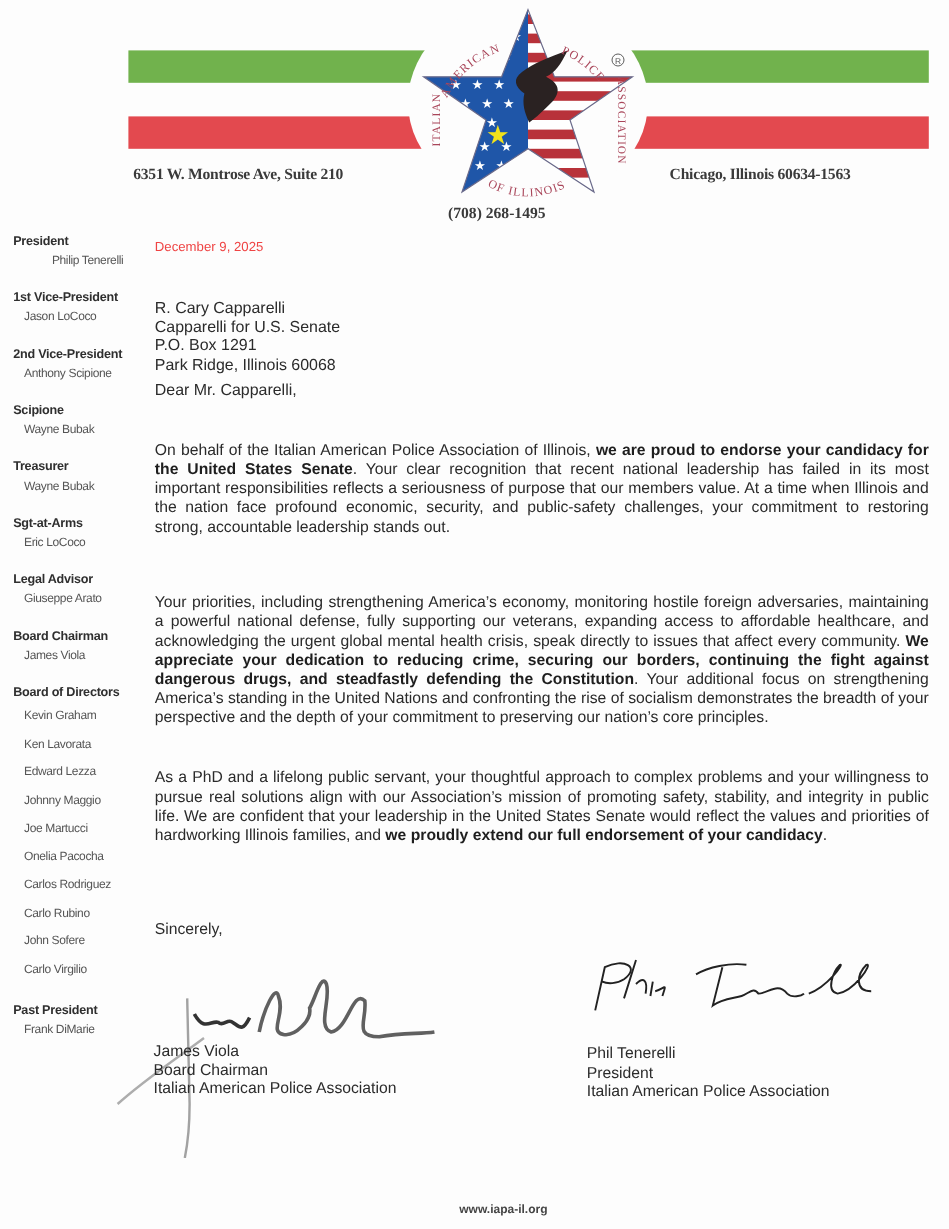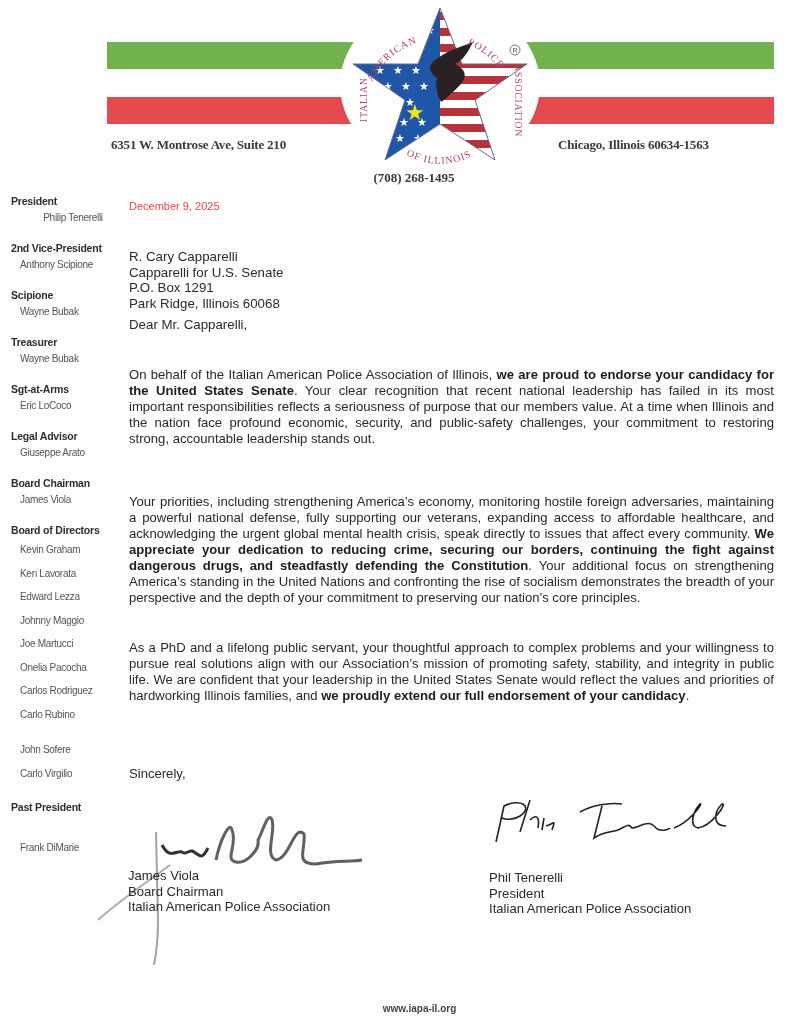--- a/index.html
+++ b/index.html
@@ -111,20 +111,24 @@
 <div class="addr addr-left">6351 W. Montrose Ave, Suite 210</div>
 <div class="addr addr-right">Chicago, Illinois  60634-1563</div>
 <div class="phone">(708) 268-1495</div>
 
 <div class="sidebar" id="sidebar">
     <div class="sb-group" style="margin-top: 0px;">
       <div class="sb-title" style="line-height: 16px;">President</div>
       <div class="sb-name" style="line-height: 18px; text-align: center;">Philip Tenerelli</div>
     </div>
     <div class="sb-group" style="margin-top: 13px;">
+      <div class="sb-title" style="line-height: 16px;">1st Vice-President</div>
+      <div class="sb-name" style="line-height: 18px;">Jason LoCoco</div>
+    </div>
+    <div class="sb-group" style="margin-top: 13px;">
       <div class="sb-title" style="line-height: 16px;">2nd Vice-President</div>
       <div class="sb-name" style="line-height: 18px;">Anthony Scipione</div>
     </div>
     <div class="sb-group" style="margin-top: 13px;">
       <div class="sb-title" style="line-height: 16px;">Scipione</div>
       <div class="sb-name" style="line-height: 18px;">Wayne Bubak</div>
     </div>
     <div class="sb-group" style="margin-top: 13px;">
       <div class="sb-title" style="line-height: 16px;">Treasurer</div>
       <div class="sb-name" style="line-height: 18px;">Wayne Bubak</div>
@@ -144,26 +148,26 @@
     <div class="sb-group" style="margin-top: 13px;">
       <div class="sb-title" style="line-height: 16px;">Board of Directors</div>
       <div class="sb-name" style="line-height: 23.5px;">Kevin Graham</div>
       <div class="sb-name" style="line-height: 23.5px;">Ken Lavorata</div>
       <div class="sb-name" style="line-height: 23.5px;">Edward Lezza</div>
       <div class="sb-name" style="line-height: 23.5px;">Johnny Maggio</div>
       <div class="sb-name" style="line-height: 23.5px;">Joe Martucci</div>
       <div class="sb-name" style="line-height: 23.5px;">Onelia Pacocha</div>
       <div class="sb-name" style="line-height: 23.5px;">Carlos Rodriguez</div>
       <div class="sb-name" style="line-height: 23.5px;">Carlo Rubino</div>
-      <div class="sb-name" style="line-height: 23.5px; margin-top: 12px;">John Sofere</div>
+      <div class="sb-name" style="line-height: 23.5px;">John Sofere</div>
       <div class="sb-name" style="line-height: 23.5px;">Carlo Virgilio</div>
     </div>
     <div class="sb-group" style="margin-top: 14px;">
       <div class="sb-title" style="line-height: 16px;">Past President</div>
-      <div class="sb-name" style="line-height: 18px; margin-top: 24px;">Frank DiMarie</div>
+      <div class="sb-name" style="line-height: 18px;">Frank DiMarie</div>
     </div>
   </div>
 
 <div class="date">December 9, 2025</div>
 <div class="recipient">
   <div>R. Cary Capparelli</div>
   <div>Capparelli for U.S. Senate</div>
   <div>P.O. Box 1291</div>
   <div>Park Ridge, Illinois 60068</div>
 </div>

